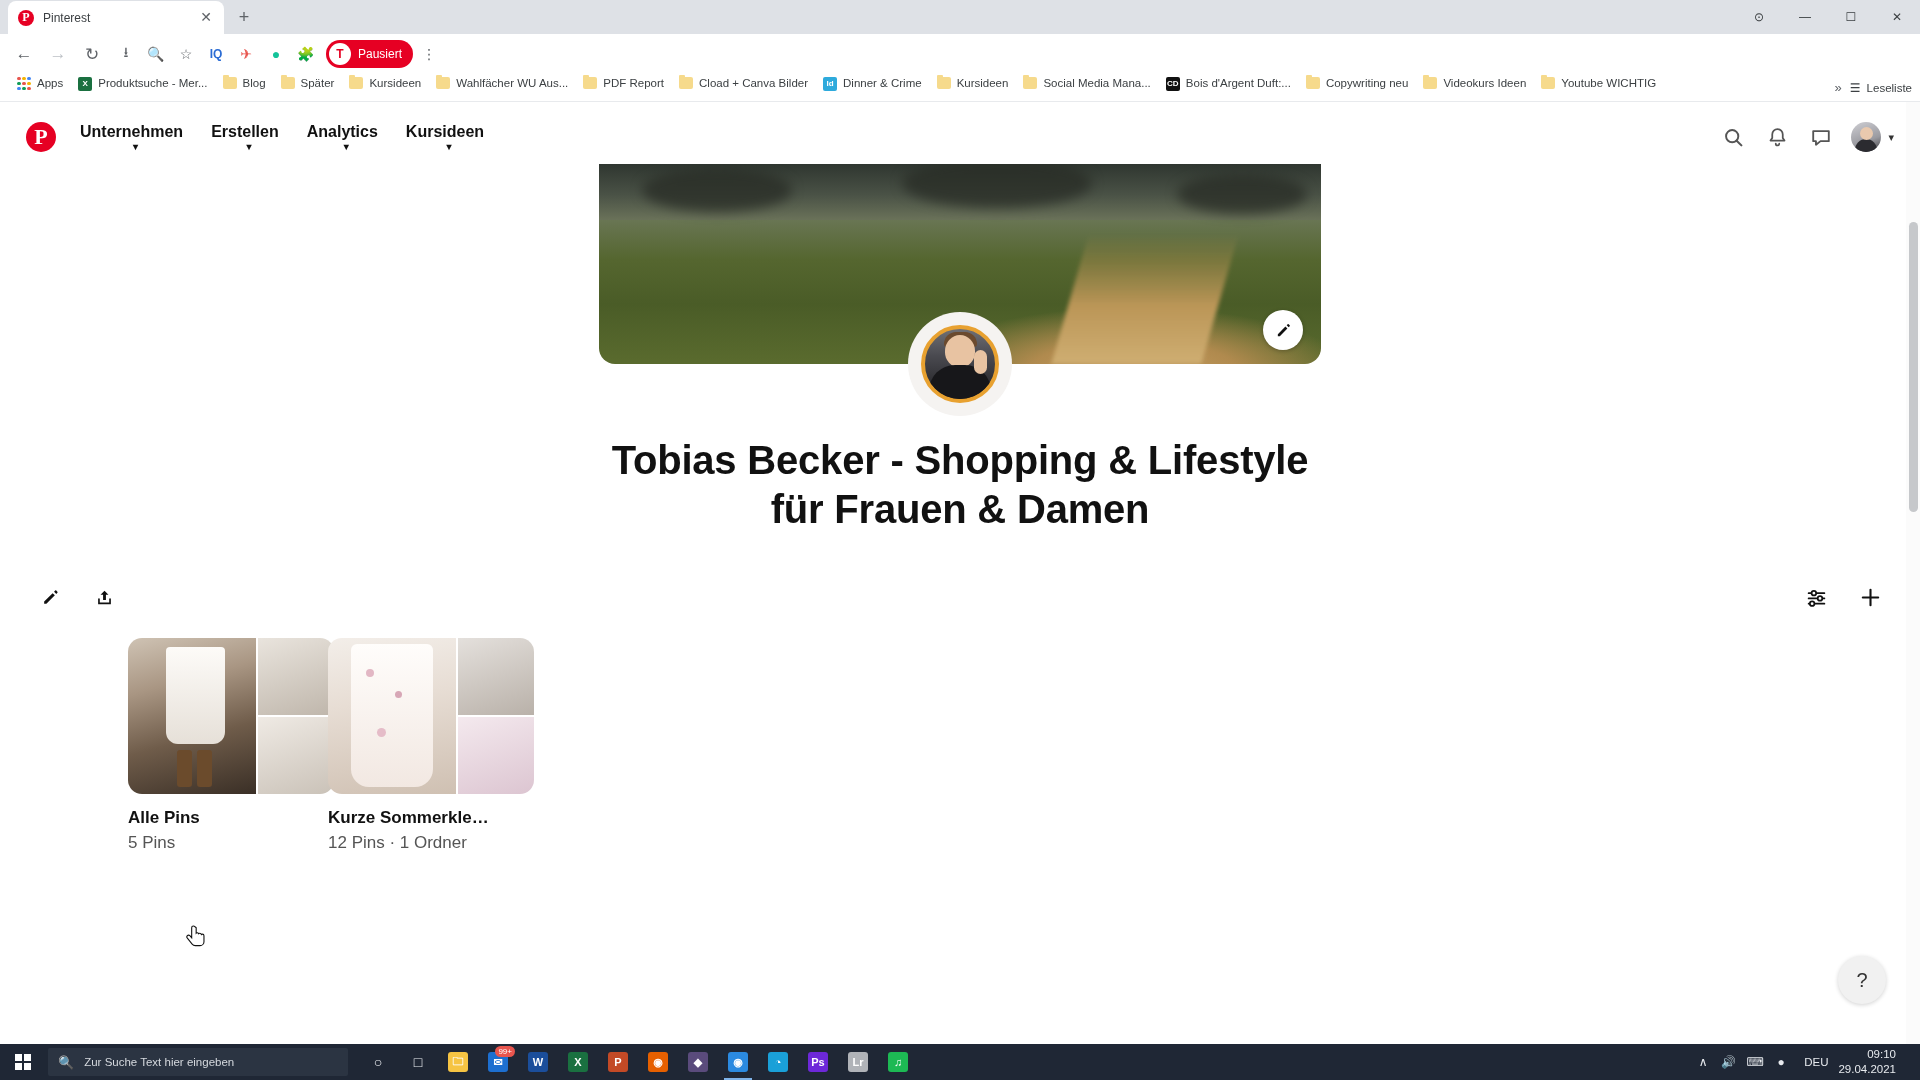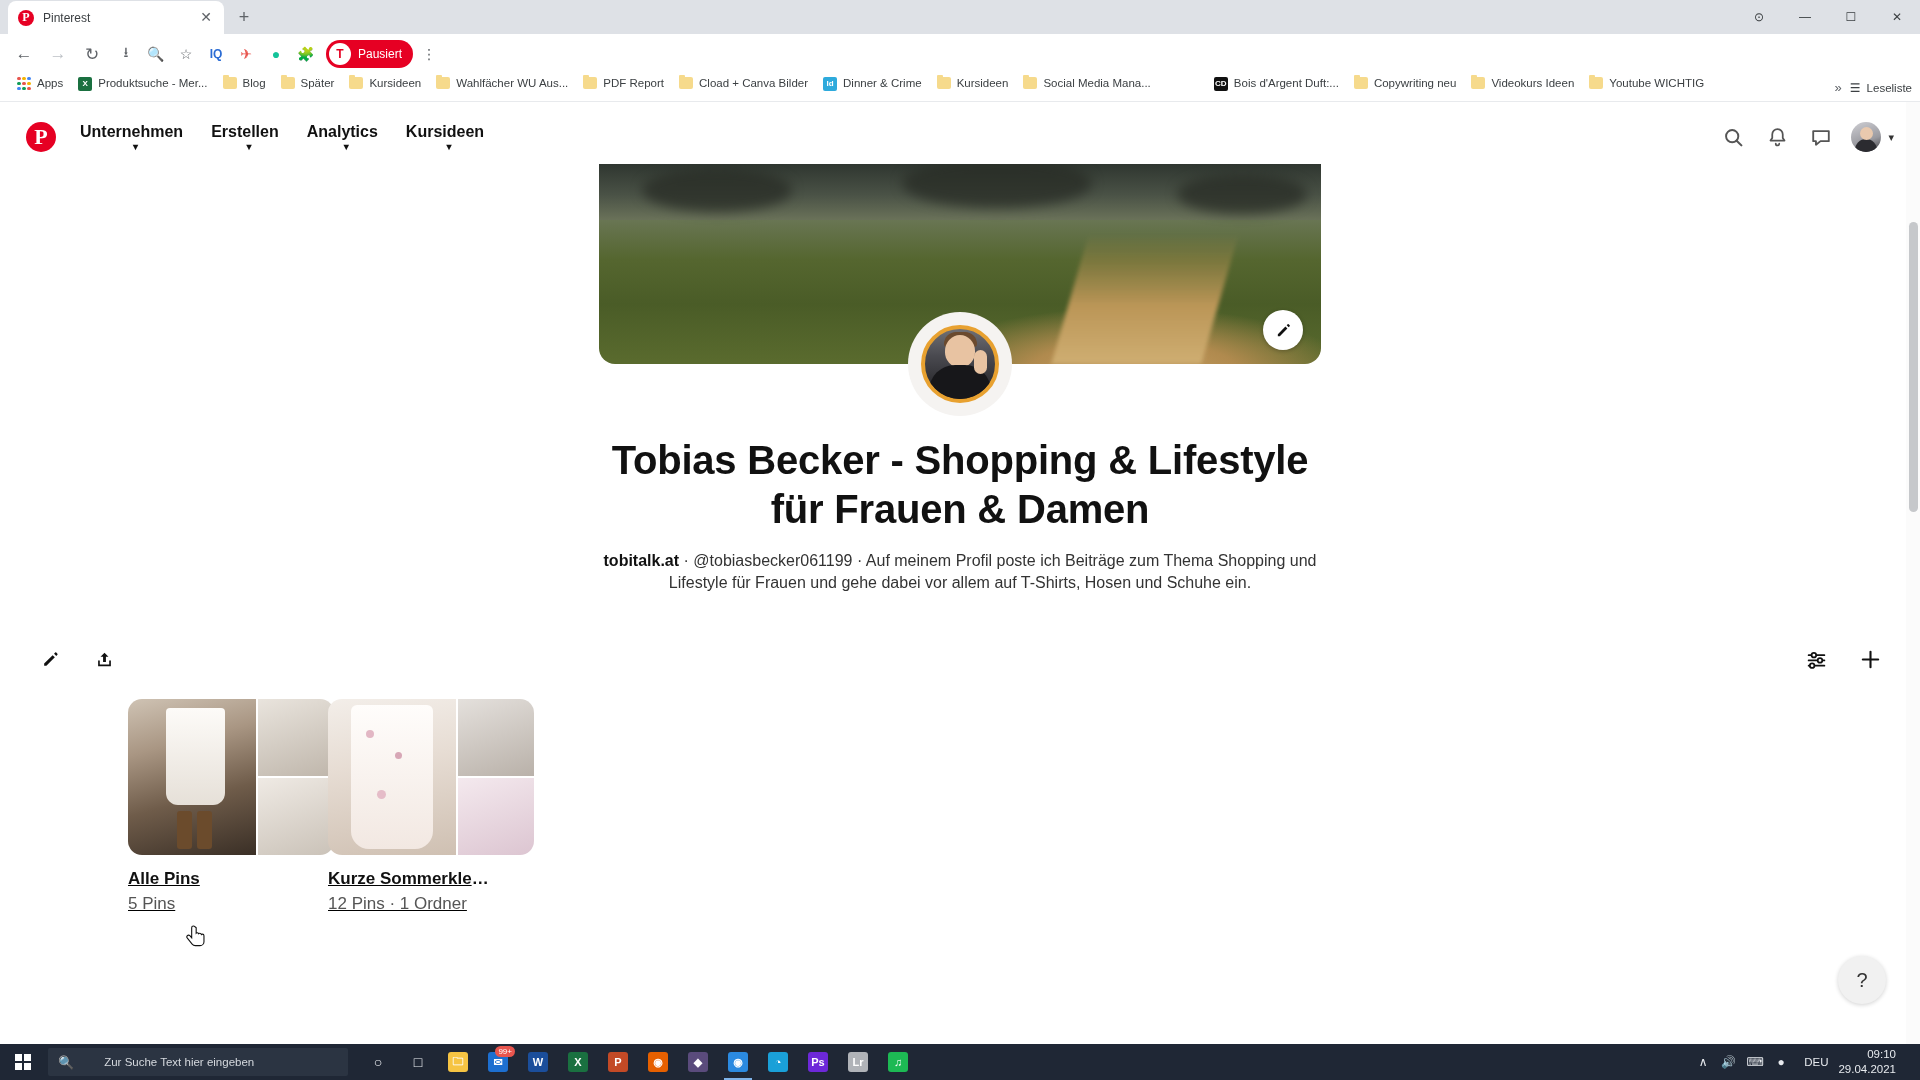--- a/index.html
+++ b/index.html
@@ -113,21 +113,21 @@
   .pdesc { max-width:730px; margin:16px auto 0; text-align:center; font-size:16px; color:#333; line-height:1.42; }
   .pdesc b { font-weight:bold; color:#111; }
   .pfollow { text-align:center; font-size:16px; font-weight:bold; color:#111; margin-top:16px; }
 
   .actionrow { margin-top:42px; padding:0 28px; display:flex; align-items:center; }
   .arbtn { width:44px; height:44px; border-radius:50%; display:flex; align-items:center; justify-content:center; font-size:19px; color:#111; }
   .arbtn + .arbtn { margin-left:10px; }
   .ar-right { margin-left:auto; display:flex; align-items:center; }
 
   .boards { display:flex; padding:0 128px; margin-top:18px; gap:36px; }
-  .board { width:164px;text-decoration:underline; }
+  .board { width:164px; }
   .board-thumbs { width:206px; height:156px; border-radius:14px; overflow:hidden; display:flex; }
   .bt-main { width:128px; height:156px; position:relative; overflow:hidden; }
   .bt-side { width:78px; display:flex; flex-direction:column; }
   .bt-s { flex:1; position:relative; overflow:hidden; border-left:2px solid #fff; }
   .bt-s + .bt-s { border-top:2px solid #fff; }
   .board-name { font-size:17px; font-weight:bold; color:#111; margin-top:14px; white-space:nowrap; overflow:hidden; text-overflow:ellipsis; }
   .board-meta { font-size:17px; color:#555; margin-top:5px; }
 
   .helpbtn {
     position:absolute; right:34px; bottom:40px; width:48px; height:48px; border-radius:50%;
@@ -139,21 +139,21 @@
   .scrollbar { position:absolute; right:0; top:0; width:14px; height:942px; background:#fbfbfb; }
   .scrollthumb { position:absolute; right:2px; top:120px; width:9px; height:290px; border-radius:5px; background:#c6c8cb; }
 
   
   .taskbar { position:absolute; left:0; bottom:0; width:1920px; height:36px; background:#1f2735; display:flex; align-items:center; }
   .start { width:46px; height:36px; display:flex; align-items:center; justify-content:center; }
   .winlogo { width:16px; height:16px; display:grid; grid-template-columns:1fr 1fr; grid-template-rows:1fr 1fr; gap:2px; }
   .winlogo i { background:#fff; display:block; }
   .tsearch { width:300px; height:28px; background:#2b3442; border-radius:2px; display:flex; align-items:center; padding:0 10px; margin-left:2px; }
   .tsearch .mag { font-size:13px; color:#dfe3e8; margin-right:10px; }
-  .tsearch span.txt { font-size:11.5px; color:#d5d9de;margin-left:20px; }
+  .tsearch span.txt { font-size:11.5px; color:#d5d9de; }
   .tbicons { display:flex; align-items:center; margin-left:10px; }
   .tbi { width:40px; height:36px; display:flex; align-items:center; justify-content:center; position:relative; }
   .tbi .sq { width:20px; height:20px; border-radius:3px; display:flex; align-items:center; justify-content:center; font-size:11px; color:#fff; font-weight:bold; }
   .tbi.active:after { content:''; position:absolute; bottom:0; left:6px; right:6px; height:2px; background:#7fb3e8; }
   .badge { position:absolute; top:2px; right:3px; background:#e8554e; color:#fff; font-size:8px; border-radius:7px; padding:0 3px; line-height:11px; }
   .tray { margin-left:auto; display:flex; align-items:center; padding-right:10px; }
   .trayic { width:26px; height:36px; display:flex; align-items:center; justify-content:center; color:#e7eaee; font-size:12px; }
   .traylang { font-size:11.5px; color:#e7eaee; padding:0 10px; }
   .clock { font-size:11.5px; color:#e7eaee; text-align:right; line-height:1.28; padding-right:6px; }
   .notifbar { width:8px; height:36px; }
@@ -247,21 +247,21 @@
       </div>
       <div class="bm">
         <span class="folder"></span>
         <span class="bm-label">Kursideen</span>
       </div>
       <div class="bm">
         <span class="folder"></span>
         <span class="bm-label">Social Media Mana...</span>
       </div>
       <div class="bm">
-        <span class="icn-sq" style="background: rgb(17, 17, 17); margin-left: 48px;">CD</span>
+        <span class="icn-sq" style="background: rgb(17, 17, 17);">CD</span>
         <span class="bm-label">Bois d'Argent Duft:...</span>
       </div>
       <div class="bm">
         <span class="folder"></span>
         <span class="bm-label">Copywriting neu</span>
       </div>
       <div class="bm">
         <span class="folder"></span>
         <span class="bm-label">Videokurs Ideen</span>
       </div>
@@ -341,23 +341,20 @@
       <div class="avatar-inner">
         <div class="hair"></div>
         <div class="face"></div>
         <div class="body"></div>
         <div class="hand"></div>
       </div>
     </div>
 
     <h1 class="ptitle">Tobias Becker - Shopping &amp; Lifestyle für Frauen &amp; Damen</h1>
 
-    <div class="pdesc">
-      <b>tobitalk.at</b><span> · </span><span>@tobiasbecker061199</span><span> · </span><span>Auf meinem Profil poste ich Beiträge zum Thema Shopping und Lifestyle für Frauen und gehe dabei vor allem auf T-Shirts, Hosen und Schuhe ein.</span>
-    </div>
 
 
     <div class="actionrow">
       <div class="arbtn">
         <svg width="19" height="19" viewBox="0 0 24 24">
           <path d="M4 17.2V20h2.8L17.5 9.3l-2.8-2.8L4 17.2zM20.7 6.1a1 1 0 0 0 0-1.4l-1.4-1.4a1 1 0 0 0-1.4 0l-1.4 1.4 2.8 2.8 1.4-1.4z" fill="#111"></path>
         </svg>
       </div>
       <div class="arbtn">
         <svg width="19" height="19" viewBox="0 0 24 24">

